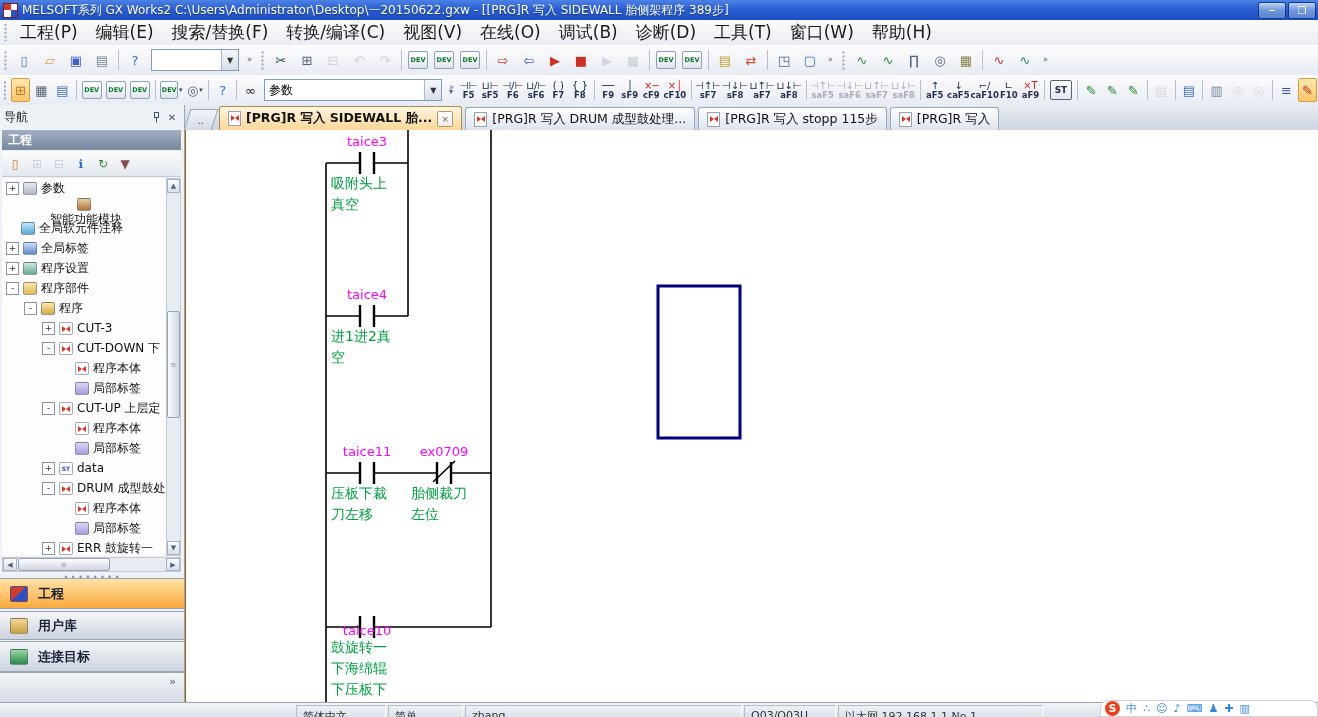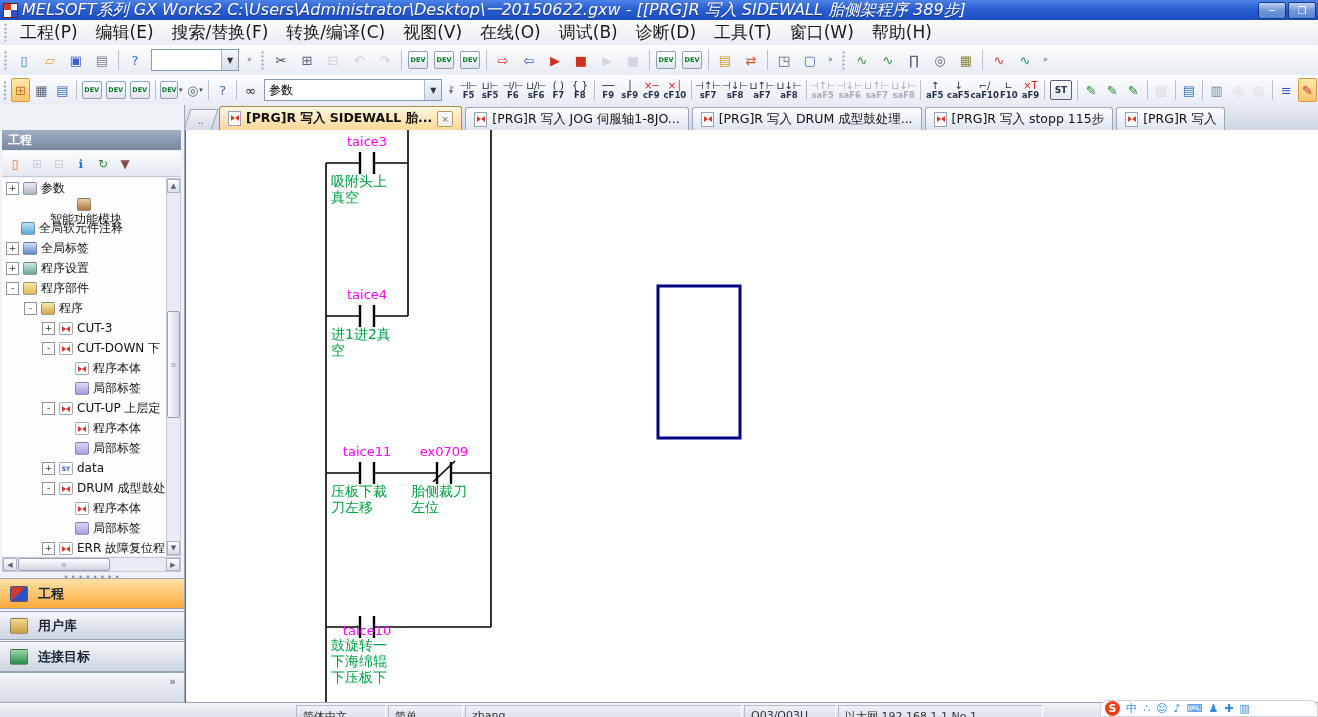--- a/index.html
+++ b/index.html
@@ -8,21 +8,21 @@
   .abs{position:absolute;}
   
   #titlebar{left:0;top:0;width:1318px;height:20px;
     background:linear-gradient(#4d83e6,#2a5ed2 45%,#1c4ec2);
     color:#fff;display:flex;align-items:center;padding-left:3px;box-sizing:border-box;}
   #titlebar .app-ico{width:13px;height:13px;background:#fff;border:1px solid #7a1d1d;
     display:grid;grid-template-columns:1fr 1fr;grid-template-rows:1fr 1fr;margin-right:4px;}
   #titlebar .app-ico i{display:block;}
   #titlebar .app-ico i:nth-child(1){background:#d23a2a;}
   #titlebar .app-ico i:nth-child(4){background:#2a52c8;}
-  #title-text{font-size:16px;white-space:nowrap;text-shadow:0 1px 1px rgba(0,0,0,.4);font-style:italic;}
+  #title-text{font-size:12px;white-space:nowrap;text-shadow:0 1px 1px rgba(0,0,0,.4);}
   .winbtns{position:absolute;right:2px;top:2px;display:flex;gap:2px;}
   .winbtn{width:26px;height:15px;border:1px solid #163a8a;border-radius:2px;
     background:linear-gradient(#bfd2f2,#6f96d8 50%,#5a85cf);color:#fff;
     display:flex;align-items:center;justify-content:center;font-size:10px;line-height:1;}
   
   #menubar{left:0;top:20px;width:1318px;height:25px;
     background:linear-gradient(#fafafa,#e9edf4);border-bottom:1px solid #c5cbd6;
     display:flex;align-items:center;}
   .grip{width:5px;height:70%;margin:0 3px;
     background-image:radial-gradient(circle,#9aa4b4 1px,transparent 1.2px);
@@ -154,21 +154,21 @@
     background:linear-gradient(#f4f6f9,#d4dae4);border-top:1px solid #98a5b5;
     border-bottom:1px solid #98a5b5;}
   #chevpanel .chev{position:absolute;right:8px;top:4px;color:#44506a;font-size:11px;
     line-height:10px;text-align:center;}
   
   #editor{left:185px;top:130px;width:1284px;height:572px;background:#fff;
     border-left:1px solid #a16207;box-sizing:border-box;overflow:hidden;}
   #ladder-svg{position:absolute;left:0;top:0;}
   .lad-label{position:absolute;width:96px;text-align:center;color:#ff00ff;
     font-size:13px;line-height:14px;white-space:nowrap;}
-  .lad-comment{position:absolute;color:#00a040;font-size:14px;line-height:16px;
+  .lad-comment{position:absolute;color:#00a040;font-size:14px;line-height:21px;
     white-space:pre-line;}
   
   #statusbar{left:0;top:702px;width:1318px;height:15px;background:linear-gradient(#f2f4f8,#dde3ec);
     border-top:1px solid #9aa6b6;box-sizing:border-box;overflow:hidden;}
   .sfield{position:absolute;top:2px;height:18px;border:1px solid #b6bdc9;border-right-color:#fff;
     border-bottom-color:#fff;padding:3px 6px 0 6px;box-sizing:border-box;font-size:11px;
     color:#333;white-space:nowrap;overflow:hidden;}
   
   #imebar{left:1100px;top:700px;width:218px;height:17px;background:#fff;
     border:1px solid #d0d4da;border-radius:8px 8px 0 0;display:flex;align-items:center;
@@ -498,20 +498,31 @@
     <span class="tsep"></span>
     <span class="tbtn">
       <span style="color: rgb(48, 80, 200);">≡</span>
     </span>
     <span class="tbtn hl">
       <span style="color: rgb(192, 48, 32);">✎</span>
     </span>
   </div>
 
 <div id="sidebar" class="abs">
+  <div id="nav-header">
+    <span>导航</span>
+    <span class="sp"></span>
+    <span class="nh-btn">
+      <svg width="9" height="11" viewBox="0 0 9 11">
+          <rect x="2.5" y="0.5" width="4" height="5" fill="none" stroke="#44506a"></rect>
+          <line x1="4.5" y1="5.5" x2="4.5" y2="10.5" stroke="#44506a"></line>
+        </svg>
+    </span>
+    <span class="nh-btn">✕</span>
+  </div>
   <div id="proj-bar">
     <span>工程</span>
   </div>
   <div id="mini-toolbar">
       <span class="mbtn" style="color: rgb(224, 120, 32);">▯</span>
       <span class="mbtn dis" style="color: rgb(153, 153, 170); opacity: 0.4;">⊞</span>
       <span class="mbtn dis" style="color: rgb(153, 153, 170); opacity: 0.4;">⊟</span>
       <span class="mbtn" style="color: rgb(43, 111, 214);">ℹ</span>
       <span class="mbtn" style="color: rgb(42, 138, 48);">↻</span>
       <span class="mbtn" style="color: rgb(138, 74, 74);">▼</span>
@@ -603,21 +614,21 @@
         <span class="tlabel">程序本体</span>
       </div>
       <div class="trow" style="padding-left: 58px;">
         <span style="width: 15px; flex: 0 0 auto;"></span>
         <span class="tico i-tag"></span>
         <span class="tlabel">局部标签</span>
       </div>
       <div class="trow" style="padding-left: 40px;">
         <span class="tog">+</span>
         <span class="tico i-prg"></span>
-        <span class="tlabel">ERR 故障复位程</span>
+        <span class="tlabel">ERR 鼓旋转一</span>
       </div>
     </div>
   <div class="vscroll">
     <span class="sbtn" style="top:0;">▲</span>
     <span class="vthumb">≡</span>
     <span class="sbtn" style="bottom:0;">▼</span>
   </div>
   <div class="hscroll">
     <span class="sbtn" style="left:0;top:0;width:14px;height:13px;">◀</span>
     <span class="hthumb">≡</span>
@@ -644,24 +655,20 @@
 </div>
 
 <div id="tabbar" class="abs">
   <span id="tabscroll">
       <span style="transform:skewX(18deg)">..</span>
     </span>
 <span class="tab active">
       <span class="docico"></span>
       <span>[PRG]R 写入 SIDEWALL 胎...</span>
       <span class="tabclose">×</span>
-    </span>
-    <span class="tab">
-      <span class="docico"></span>
-      <span>[PRG]R 写入 JOG 伺服轴1-8JO...</span>
     </span>
     <span class="tab">
       <span class="docico"></span>
       <span>[PRG]R 写入 DRUM 成型鼓处理...</span>
     </span>
     <span class="tab">
       <span class="docico"></span>
       <span>[PRG]R 写入 stopp 115步</span>
     </span>
     <span class="tab">

